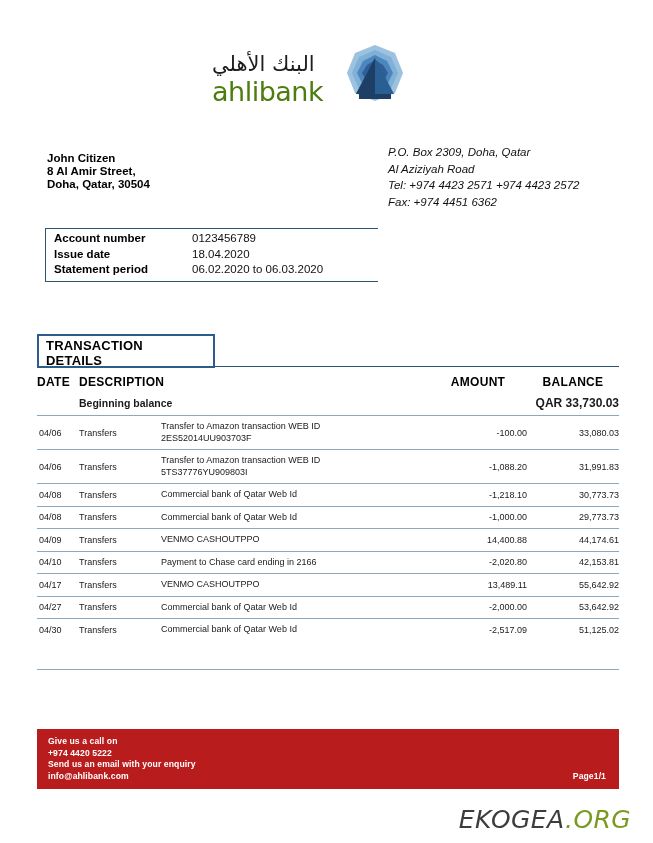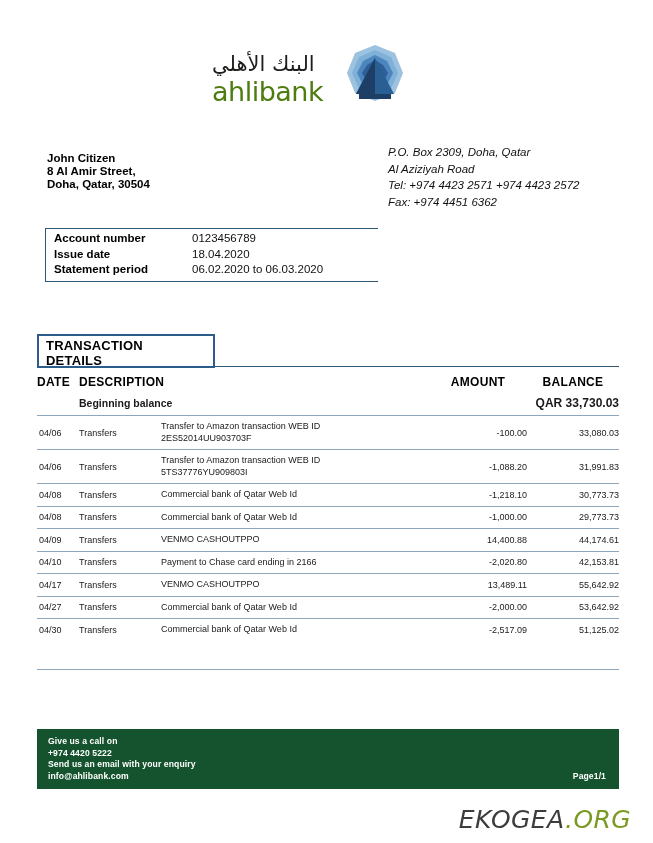--- a/index.html
+++ b/index.html
@@ -375,21 +375,21 @@
           <td class="type">Transfers</td>
           <td class="desc"><span>Commercial bank of Qatar Web Id</span></td>
           <td class="amount">-2,517.09</td>
           <td class="balance">51,125.02</td>
         </tr>
       </tbody>
   </table>
 
   <div class="table-bottom-rule" id="table-bottom-rule" style="top: 669px;"></div>
 
-  <div class="footer" style="background: #14532d;">
+  <div class="footer" style="background: #b91c1c;">
     <div class="footer-lines">Give us a call on
 +974 4420 5222
 Send us an email with your enquiry
 info@ahlibank.com</div>
     <div class="footer-page">Page1/1</div>
   </div>
 
   <div class="watermark">
     <span class="wm-dark" style="color: rgb(60, 60, 59);">EKOGEA</span><span class="wm-green" style="color: rgb(122, 154, 35);">.ORG</span>
   </div>

